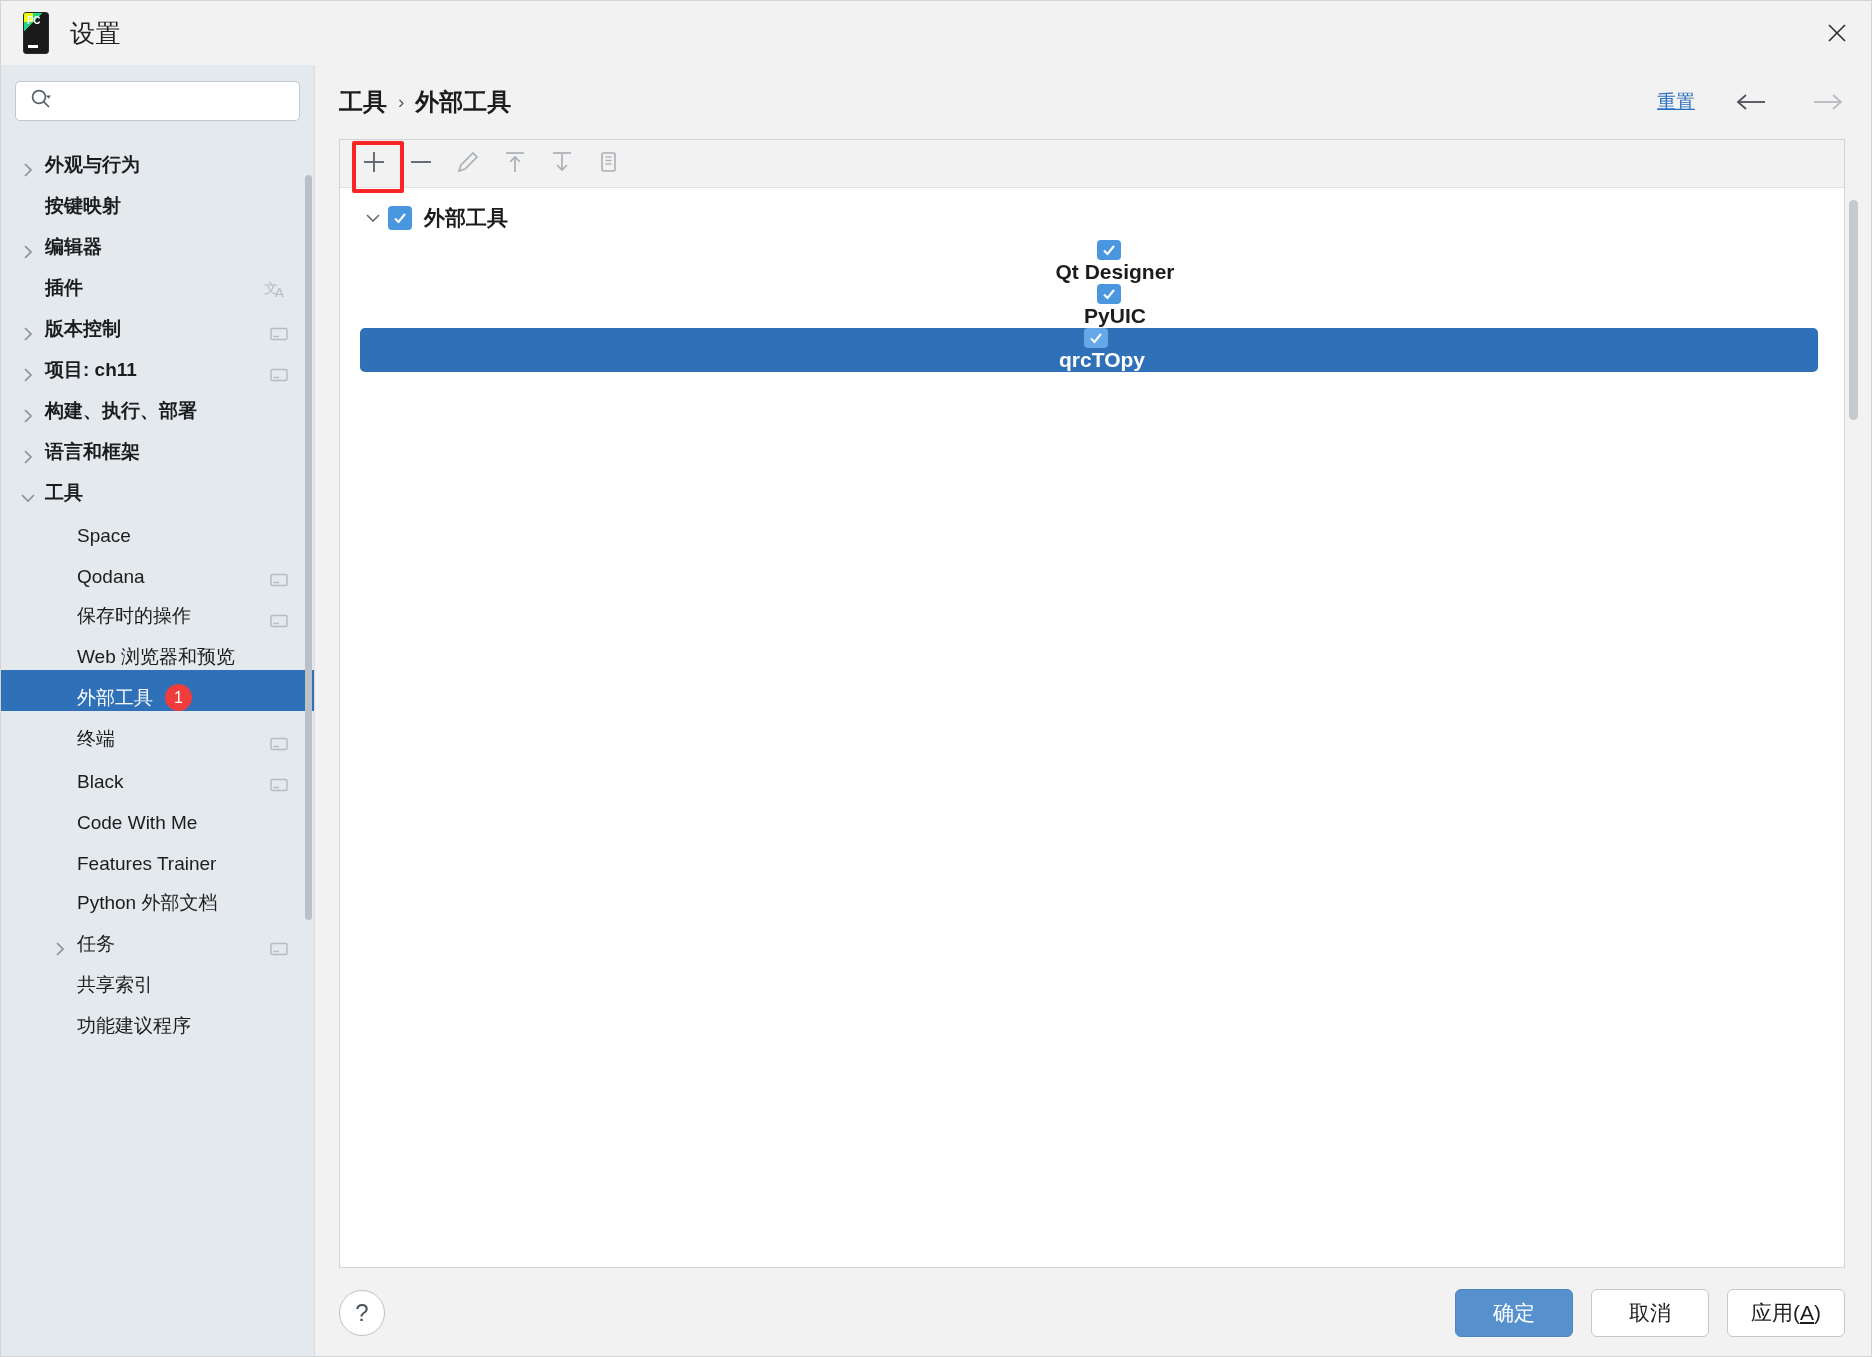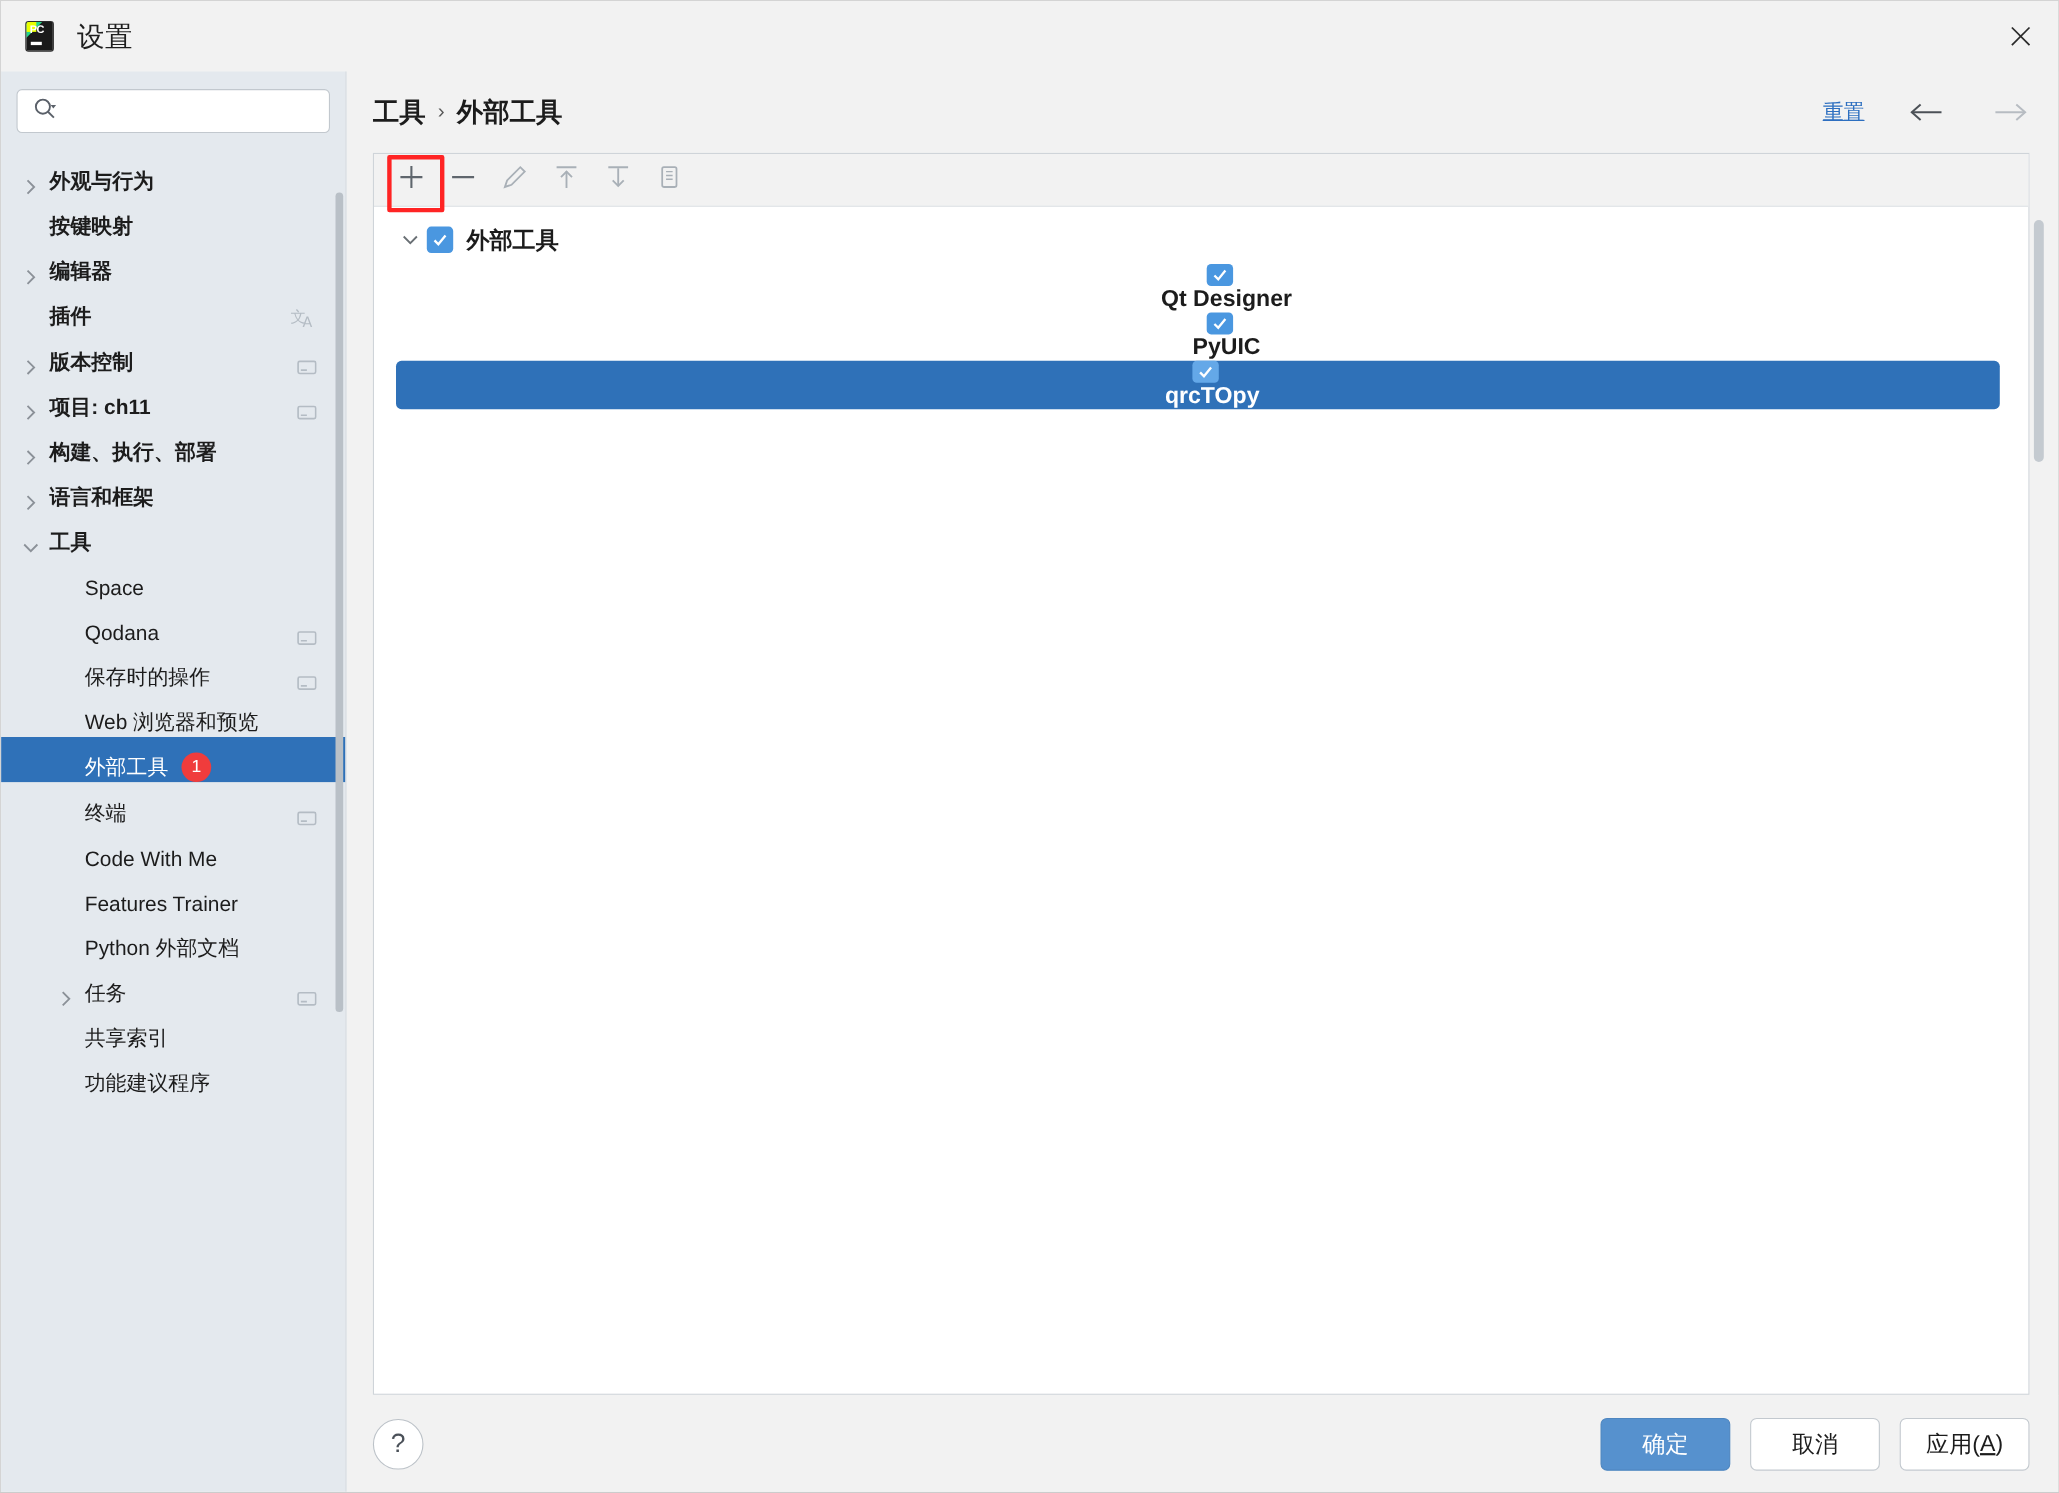--- a/index.html
+++ b/index.html
@@ -18,21 +18,21 @@
 
   
   .titlebar {
     height: 64px; min-height: 64px;
     background: #f2f2f2;
     display: flex; align-items: center;
     padding: 0 0 0 22px;
     position: relative;
   }
   .app-icon {
-    width: 26px; height: 28px; border-radius: 3px;
+    width: 26px; height: 42px; border-radius: 3px;
     background: linear-gradient(135deg,#21d789 0%,#21d789 28%,#1a1a1a 29%,#1a1a1a 100%);
     border: 1px solid #2b2b2b;
     position: relative; flex: 0 0 auto;
     overflow: hidden;
   }
   .app-icon .pc {
     position: absolute; left: 3px; top: 2px;
     color: #ffffff; font-size: 10px; font-weight: bold;
     letter-spacing: -0.5px; line-height: 11px;
   }
@@ -379,20 +379,30 @@
             <span class="label">Web 浏览器和预览</span>
           </div>
           <div class="tree-row indent1 selected">
             <span class="arrow blank"></span>
             <span class="label">外部工具</span>
             <span class="badge-count">1</span>
           </div>
           <div class="tree-row indent1">
             <span class="arrow blank"></span>
             <span class="label">终端</span>
+            <span class="row-icon">
+              <svg width="18" height="16" viewBox="0 0 18 16">
+                <rect x="1" y="2.5" width="16" height="11" rx="1.5" fill="none" stroke="#b4bcc4" stroke-width="1.5"></rect>
+                <line x1="3.5" y1="10.5" x2="9" y2="10.5" stroke="#b4bcc4" stroke-width="1.5"></line>
+              </svg>
+            </span>
+          </div>
+          <div class="tree-row indent1">
+            <span class="arrow blank"></span>
+            <span class="label">Black</span>
             <span class="row-icon">
               <svg width="18" height="16" viewBox="0 0 18 16">
                 <rect x="1" y="2.5" width="16" height="11" rx="1.5" fill="none" stroke="#b4bcc4" stroke-width="1.5"></rect>
                 <line x1="3.5" y1="10.5" x2="9" y2="10.5" stroke="#b4bcc4" stroke-width="1.5"></line>
               </svg>
             </span>
           </div>
           <div class="tree-row indent1">
             <span class="arrow blank"></span>
             <span class="label">Code With Me</span>

